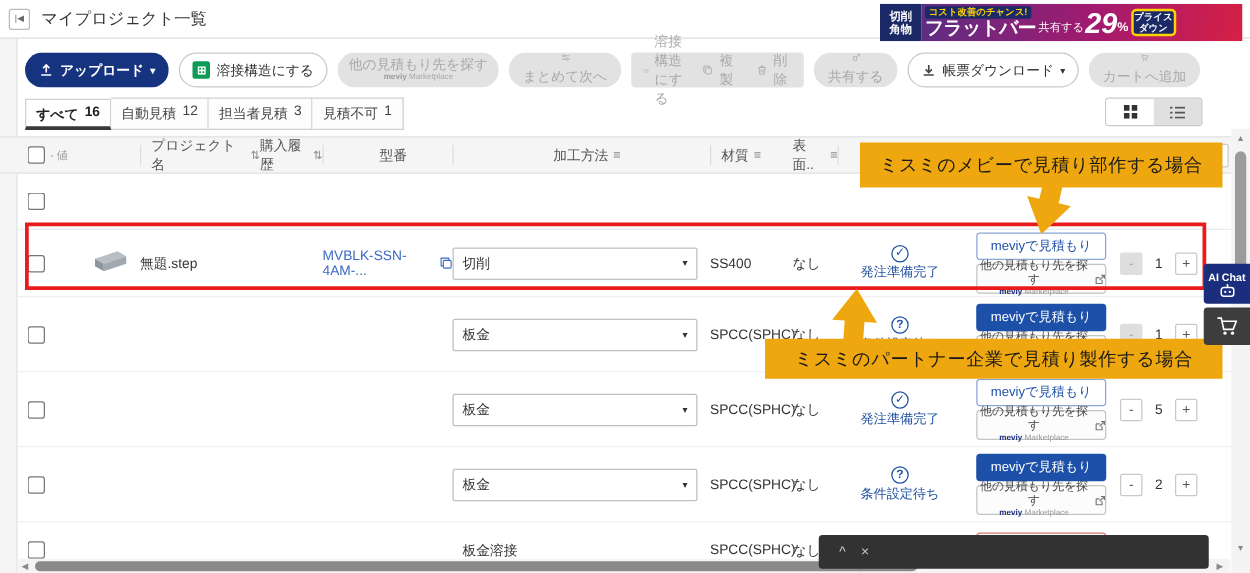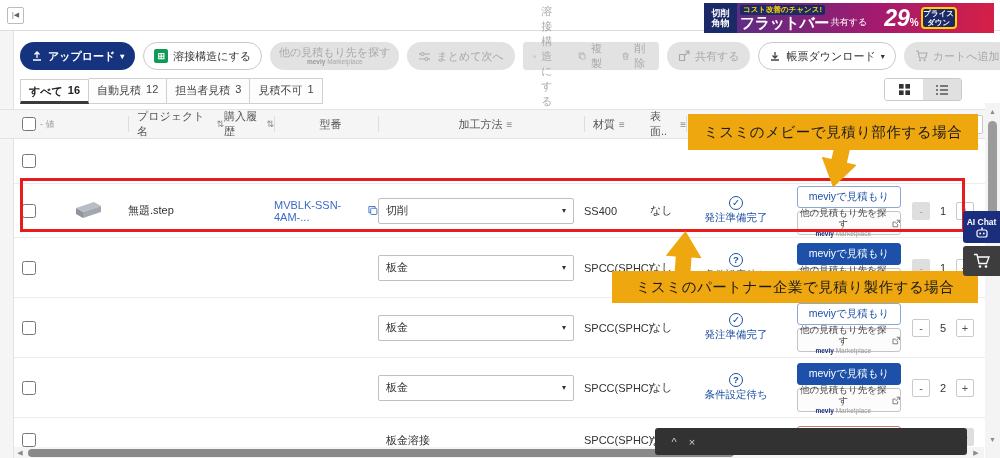--- a/index.html
+++ b/index.html
@@ -13,30 +13,30 @@
   .page-title { font-size:13px; color:#333; }
 
   
   .banner { position:absolute; top:3px; left:704px; width:290px; height:30px; display:flex; z-index:5; overflow:hidden; }
   .banner-left { width:33px; background:#1b2a66; color:#fff; font-size:9px; font-weight:bold; display:flex; flex-direction:column; align-items:center; justify-content:center; line-height:1.15; }
   .banner-main { flex:1; background:linear-gradient(100deg,#5c2d84 0%,#a41a6e 55%,#d62045 100%); display:flex; align-items:center; padding:0 3px; color:#fff; }
   .banner-colL { display:flex; flex-direction:column; justify-content:center; }
   .banner-tagline { background:#1b2a66; color:#ffd200; font-size:7.5px; font-weight:bold; padding:0 3px; border-radius:2px; align-self:flex-start; line-height:1.4; }
   .banner-product { font-size:15px; font-weight:bold; letter-spacing:-0.5px; line-height:1.1; }
   .banner-suffix { font-size:9px; margin:8px 1px 0 2px; }
-  .banner-percent { font-size:23px; font-weight:bold; font-style:italic; line-height:1;margin-left:16px; }
+  .banner-percent { font-size:23px; font-weight:bold; font-style:italic; line-height:1; }
   .banner-unit { font-size:10px; font-weight:bold; margin-top:9px; }
   .banner-badge { width:36px; margin-left:2px; background:#1b2a66; border:2px solid #ffd200; border-radius:4px; color:#fff; font-size:7.5px; font-weight:bold; display:flex; flex-direction:column; align-items:center; justify-content:center; line-height:1.2; }
 
   
   .toolbar { display:flex; align-items:center; padding:11px 0 4px 20px; gap:8px; position:relative; z-index:2; }
   .btn { display:inline-flex; align-items:center; gap:5px; border-radius:14px; font-size:11px; padding:0 10px; height:28px; cursor:pointer; border:1px solid transparent; white-space:nowrap; }
   .btn-primary { background:#16337f; color:#fff; font-weight:bold; }
   .btn-outline { background:#fff; border-color:#c9c9c9; color:#333; }
-  .btn-disabled { background:#e2e2e2; color:#a9a9a9; cursor:default; }
+  .btn-disabled { background:#e2e2e2; color:#a9a9a9; cursor:default;flex-direction:column; }
   .btn-2line { flex-direction:column; gap:0; justify-content:center; line-height:1.1; padding:2px 8px; }
   .mini-brand { font-size:6.5px; }
   .mini-brand b { color:#9a9a9a; }
   .tb-group { display:flex; align-items:center; background:#e2e2e2; border-radius:3px; height:28px; padding:0 10px; gap:16px; color:#a9a9a9; }
   .tb-group .g-item { display:flex; align-items:center; gap:5px; cursor:default; }
   .toolbar-right { margin-left:auto; display:flex; gap:8px; margin-right:40px; }
   .icon-svg { display:inline-block; }
   .weld-ic { width:14px; height:14px; background:#0e9a57; border-radius:2px; color:#fff; font-size:9px; display:flex; align-items:center; justify-content:center; font-weight:bold; }
   .caret { font-size:8px; }
 
@@ -47,21 +47,21 @@
   .tab.active { background:#fff; font-weight:bold; border-bottom:3px solid #3a3a3a; padding-bottom:2px; color:#222; }
   .view-toggle { position:absolute; right:38px; top:0; display:flex; border:1px solid #c9c9c9; border-radius:3px; overflow:hidden; }
   .vt-btn { width:38px; height:21px; display:flex; align-items:center; justify-content:center; background:#e0e0e0; cursor:pointer; }
   .vt-btn.active { background:#fff; }
 
   
   .thead { margin-top:5px; background:#f5f5f5; border-top:1px solid #e2e2e2; border-bottom:1px solid #e2e2e2; height:30px; display:flex; align-items:center; padding-left:22px; color:#555; position:relative; z-index:1; margin-right:15px; }
   .row { display:flex; align-items:center; padding-left:22px; border-bottom:1px solid #ececec; margin-right:15px; background:#fff; }
   .c-cb{width:50px; display:flex; align-items:center; gap:4px;}
   .c-thumb{width:40px;}
-  .c-name{width:96px;margin-left:16px;}
+  .c-name{width:96px;}
   .c-hist{width:50px;}
   .c-part{width:104px;}
   .c-method{width:206px;}
   .c-mat{width:66px;}
   .c-surf{width:36px;}
   .c-status{width:100px; text-align:center;}
   .c-act{width:126px; display:flex; flex-direction:column; align-items:center; gap:3px;}
   .c-qty{width:62px;}
   .thead .hsep { border-left:1px solid #ddd; padding-left:8px; height:16px; display:flex; align-items:center; gap:4px; }
   .thead .c-status,.thead .c-act,.thead .c-qty { justify-content:center; text-align:center; display:flex; }
@@ -130,20 +130,21 @@
   .content { position:relative; }
 </style>
 </head>
 <body>
 
 <div class="app">
   <div class="left-strip"></div>
 
   <div class="topbar">
     <div class="collapse-btn">|◀</div>
+    <div class="page-title">マイプロジェクト一覧</div>
   </div>
 
   <div class="banner">
     <div class="banner-left">
       <span>切削</span>
       <span>角物</span>
     </div>
     <div class="banner-main">
       <div class="banner-colL">
         <span class="banner-tagline">コスト改善のチャンス!</span>

